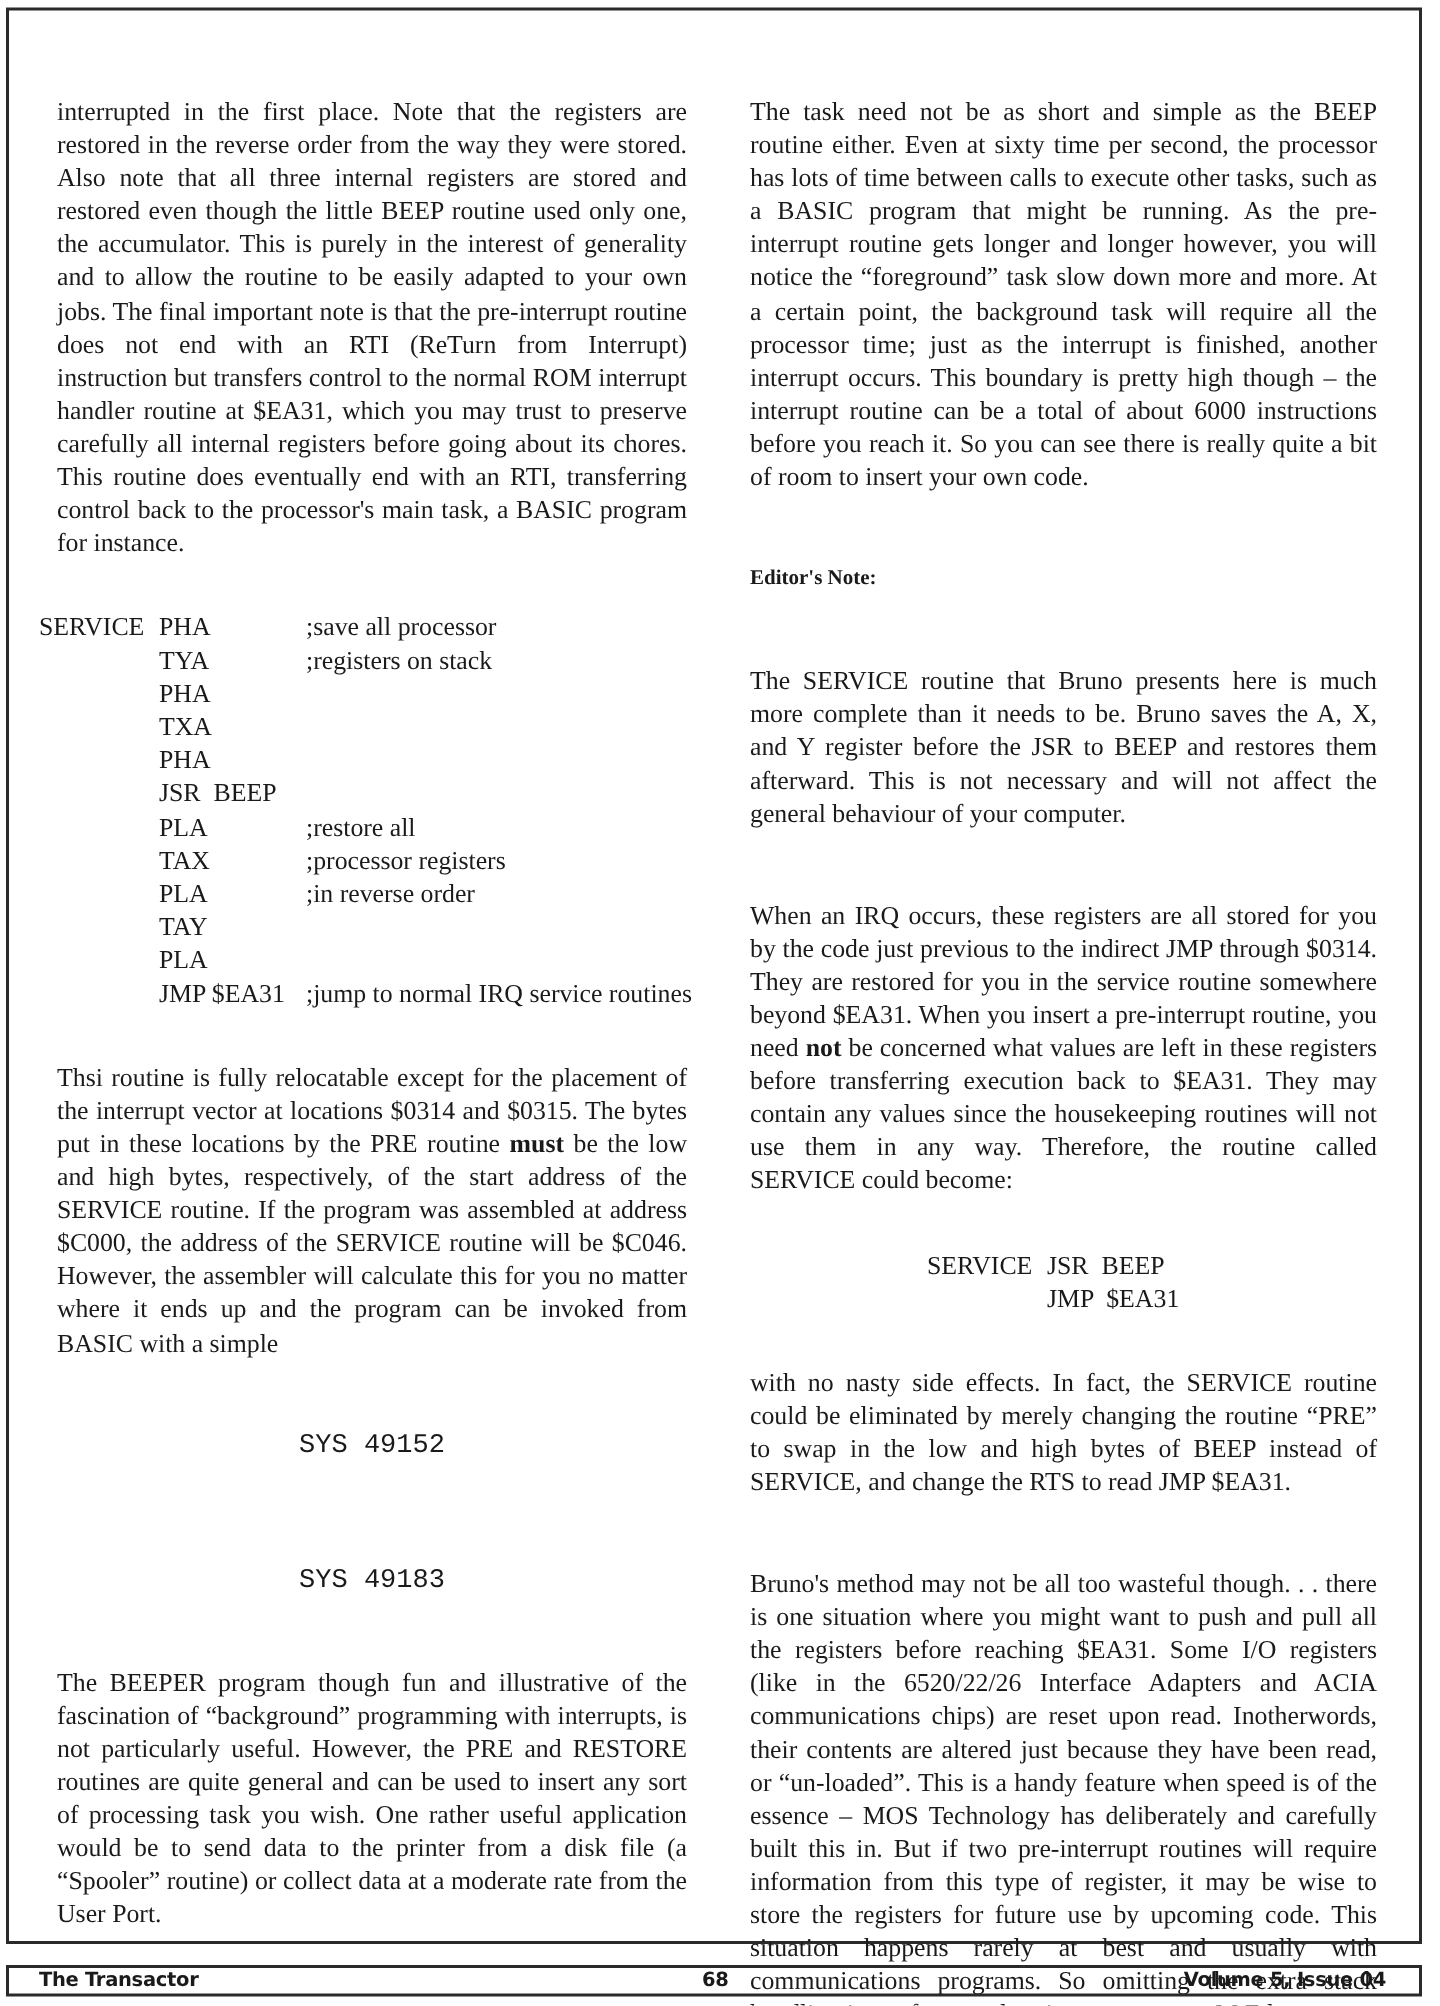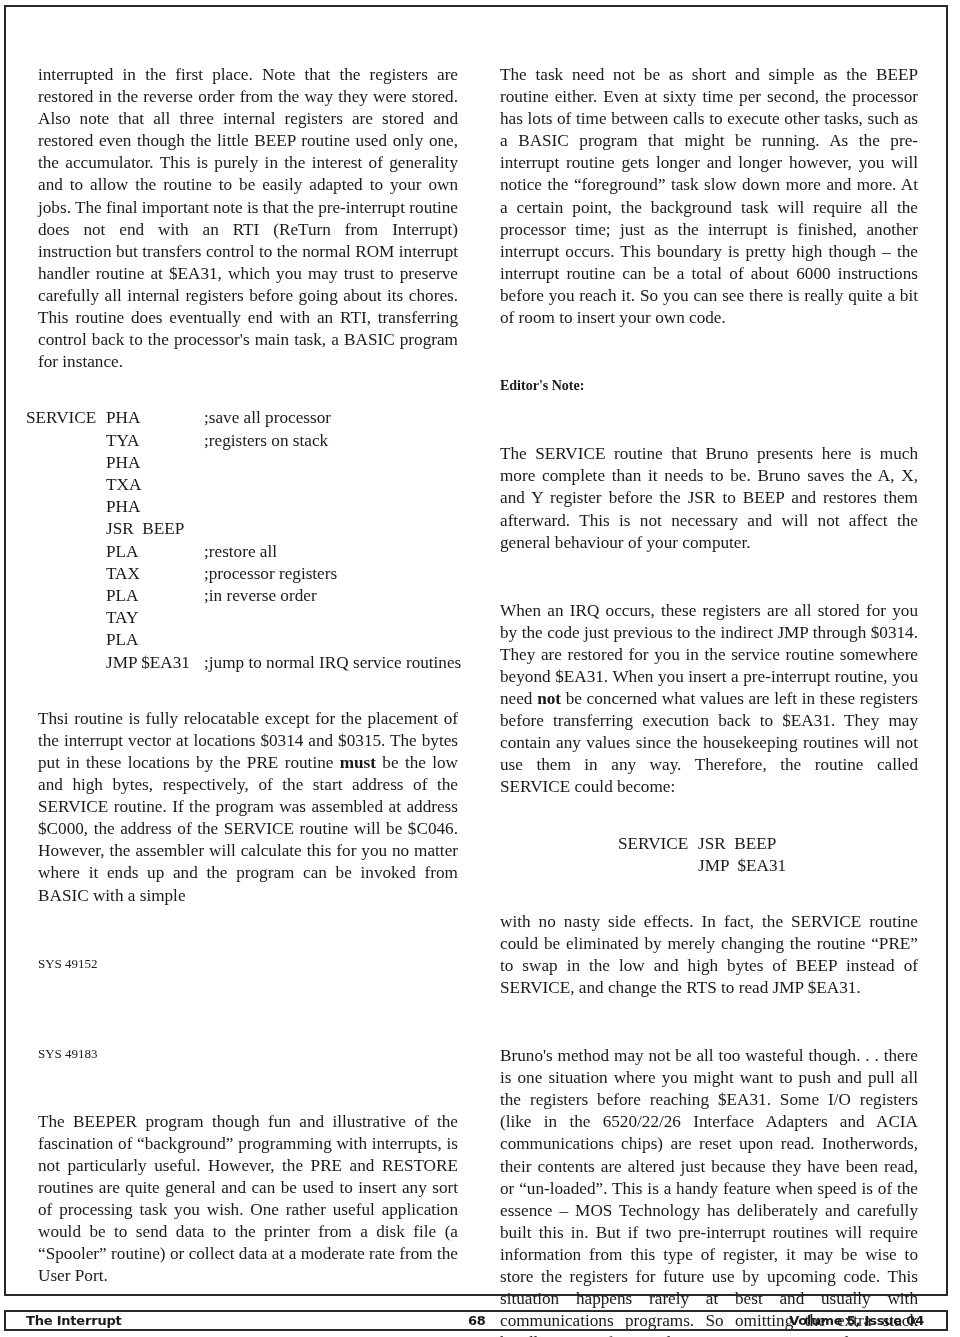--- a/index.html
+++ b/index.html
@@ -17,21 +17,21 @@
     .col.right { left: 488px; width: 442px; }
     .col p { margin: 12px; }
     .gap { height: 22px; }
     .heading { font-weight: bold; font-size: 14px; }
     .code {
       display: grid; grid-template-columns: 80px 98px 1fr; column-gap: 0;
       text-align: left; line-height: 22.2px;
     }
     .code .cmt { text-align: justify; }
     .center-mono {
-      font-family: Liberation Serif, serif; font-size: 13px;
+      text-align: center; font-family: Liberation Mono, monospace; font-size: 18px;
     }
     .code2 {
       display: grid; grid-template-columns: 80px 1fr; margin-left: 130px; text-align: left;
     }
     .footer {
       position: absolute; left: 4px; top: 1310px; width: 944px; height: 21px;
       border: 2px solid #2a2a2a; box-sizing: border-box;
       font-family: "DejaVu Sans", sans-serif; font-weight: bold; font-size: 13px;
       display: flex; align-items: center; justify-content: space-between; padding: 0 22px 0 20px;
       letter-spacing: -0.2px;
@@ -122,16 +122,16 @@
     <span></span>
     <span style="white-space:pre">JMP  $EA31</span>
   </div>
   <div class="gap"></div>
   <p>with no nasty side effects. In fact, the SERVICE routine could be eliminated by merely changing the routine “PRE” to swap in the low and high bytes of BEEP instead of SERVICE, and change the RTS to read JMP $EA31.</p>
   <div class="gap"></div>
   <p>Bruno's method may not be all too wasteful though. . . there is one situation where you might want to push and pull all the registers before reaching $EA31. Some I/O registers (like in the 6520/22/26 Interface Adapters and ACIA communications chips) are reset upon read. Inotherwords, their contents are altered just because they have been read, or “un-loaded”. This is a handy feature when speed is of the essence – MOS Technology has deliberately and carefully built this in. But if two pre-interrupt routines will require information from this type of register, it may be wise to store the registers for future use by upcoming code. This situation happens rarely at best and usually with communications programs. So omitting the extra stack handling is a safe procedure in most cases. – M.Ed.</p>
 </div>
 
 <div class="footer">
-  <span>The Interrupt</span>
+  <span>The Transactor</span>
   <span class="page">68</span>
   <span>Volume 5, Issue 04</span>
 </div>
 
 </body></html>

